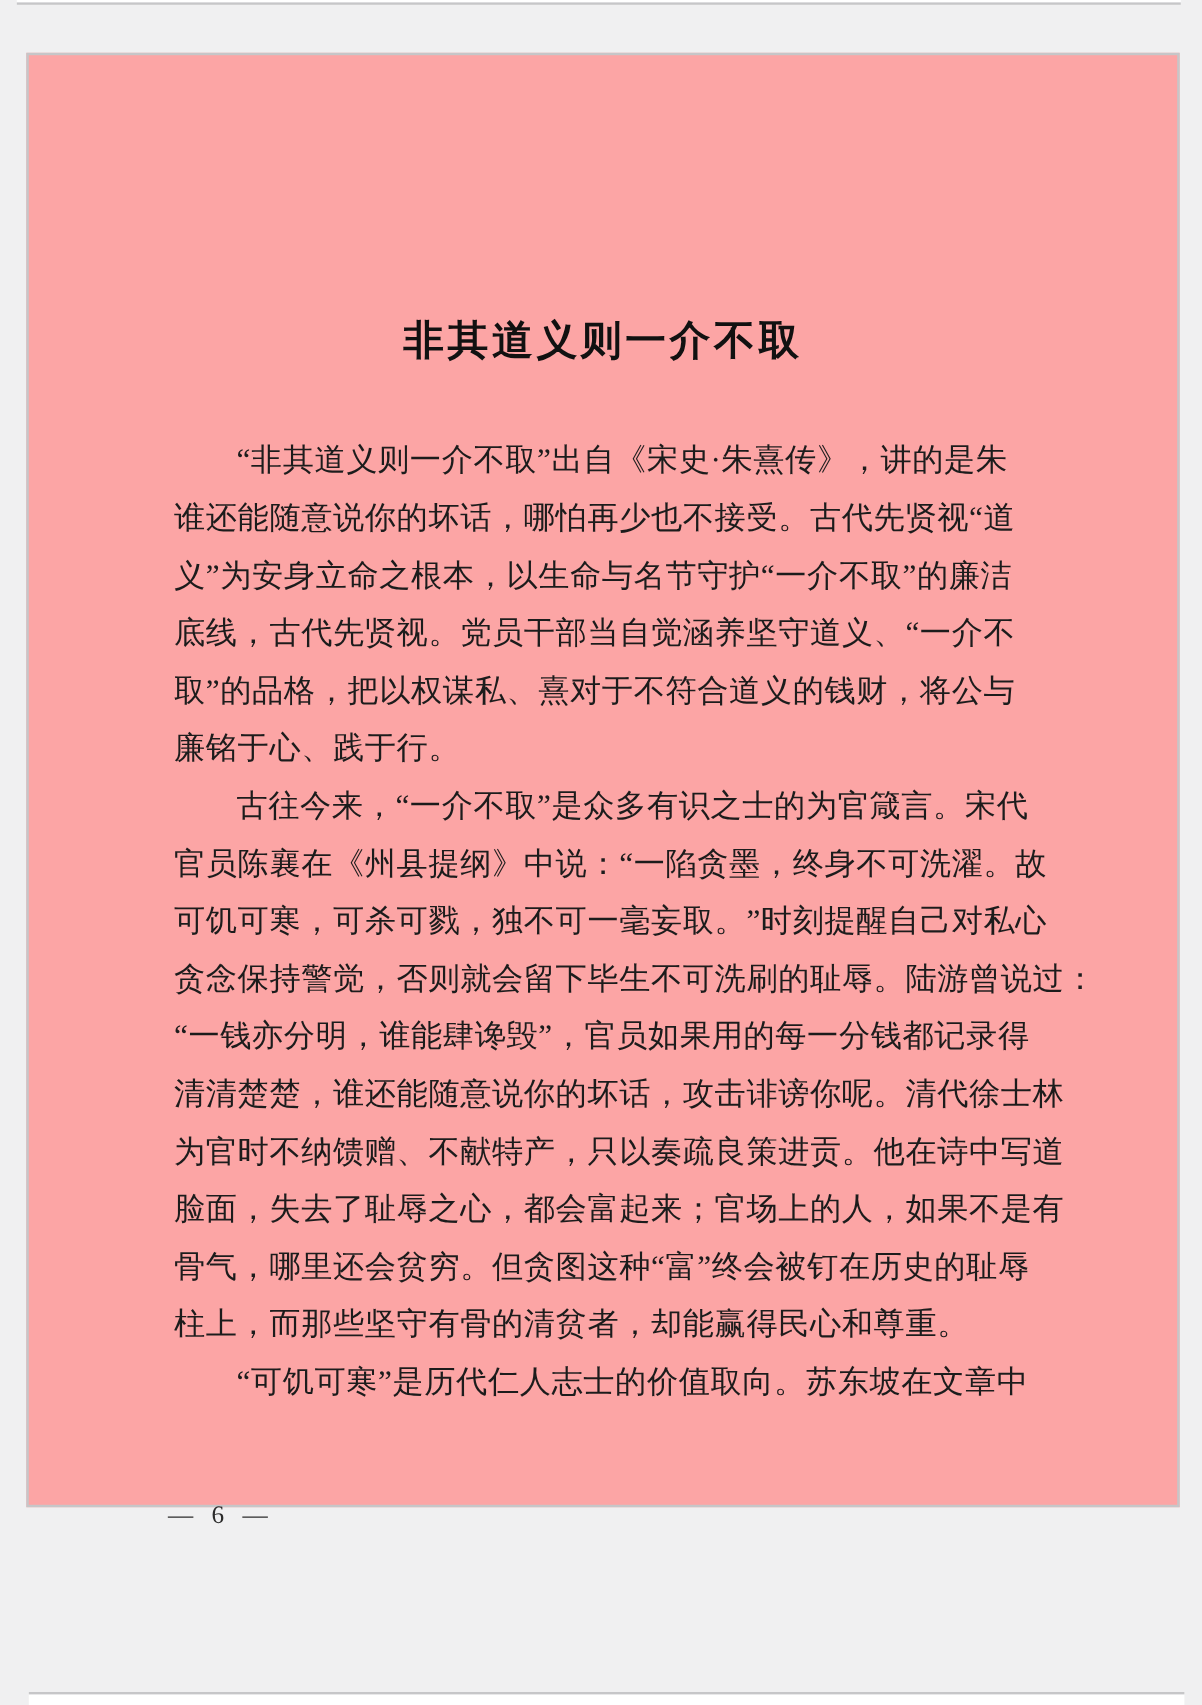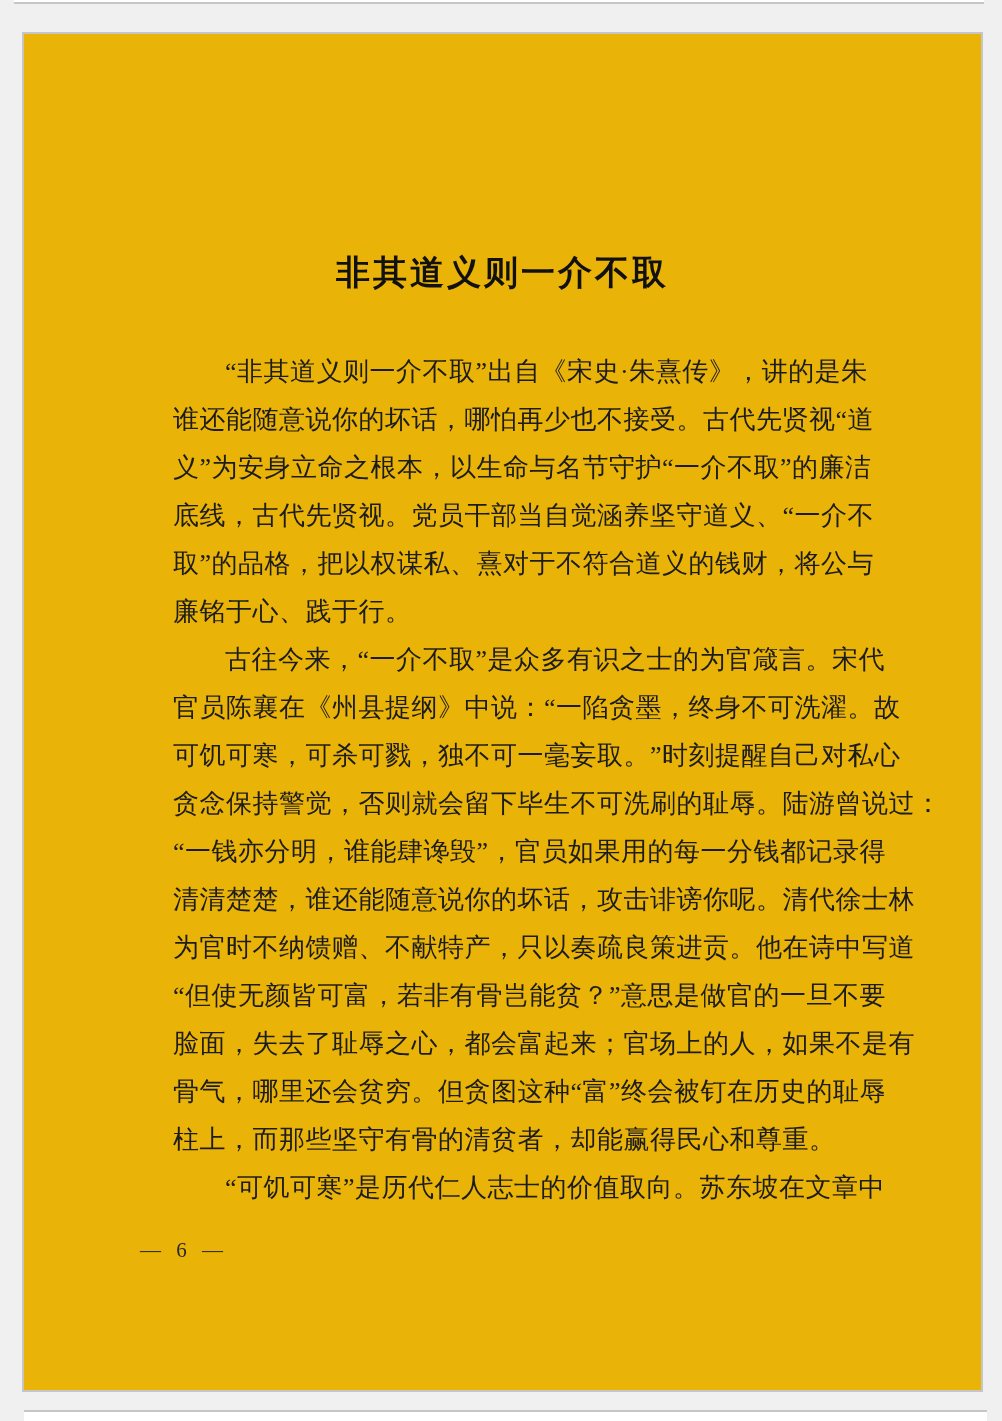--- a/index.html
+++ b/index.html
@@ -15,43 +15,42 @@
     background: #ffffff; border-bottom: 2px solid #c6c6c8;
   }
   
   .next-page-edge {
     position: absolute; top: 1410px; left: 24px; right: 15px; height: 11px;
     background: #ffffff; border-top: 2px solid #c6c6c8;
   }
 
   
   .page {
-    position: absolute; top: 32px; left: 22px;
-    width: 961px; height: 1360px;
-    background: #eab308;
+    position: absolute; top: 44px; left: 22px;
+    width: 961px; height: 1212px;
+    background: #fca5a5;
     border: 2px solid #c6c6c8;
   }
 
   .page-title {
     margin-top: 218px;
     text-align: center;
     font-family: "Liberation Sans", "DejaVu Sans", sans-serif;
     font-weight: 700;
     font-size: 34px;
     letter-spacing: 3px;
     line-height: 40px;
     color: #111111;
   }
 
   .body-text {
     margin-top: 56px;
     padding-left: 121px;
     width: 853px; 
     color: #1c1c1c;
-    margin-left: 28px;
   }
   .text-line {
     font-size: 26px;
     line-height: 48px;
     letter-spacing: 0.5px;
     white-space: nowrap;
   }
   .text-line.indent { padding-left: 52px; }
 
   .page-footer {
@@ -84,21 +83,20 @@
     </div>
 
     <div>
       <div class="text-line indent">古往今来，“一介不取”是众多有识之士的为官箴言。宋代</div>
       <div class="text-line">官员陈襄在《州县提纲》中说：“一陷贪墨，终身不可洗濯。故</div>
       <div class="text-line">可饥可寒，可杀可戮，独不可一毫妄取。”时刻提醒自己对私心</div>
       <div class="text-line">贪念保持警觉，否则就会留下毕生不可洗刷的耻辱。陆游曾说过：</div>
       <div class="text-line">“一钱亦分明，谁能肆谗毁”，官员如果用的每一分钱都记录得</div>
       <div class="text-line">清清楚楚，谁还能随意说你的坏话，攻击诽谤你呢。清代徐士林</div>
       <div class="text-line">为官时不纳馈赠、不献特产，只以奏疏良策进贡。他在诗中写道</div>
-      <div class="text-line">“但使无颜皆可富，若非有骨岂能贫？”意思是做官的一旦不要</div>
       <div class="text-line">脸面，失去了耻辱之心，都会富起来；官场上的人，如果不是有</div>
       <div class="text-line">骨气，哪里还会贫穷。但贪图这种“富”终会被钉在历史的耻辱</div>
       <div class="text-line">柱上，而那些坚守有骨的清贫者，却能赢得民心和尊重。</div>
     </div>
 
     <div>
       <div class="text-line indent">“可饥可寒”是历代仁人志士的价值取向。苏东坡在文章中</div>
     </div>
 
   </div>

